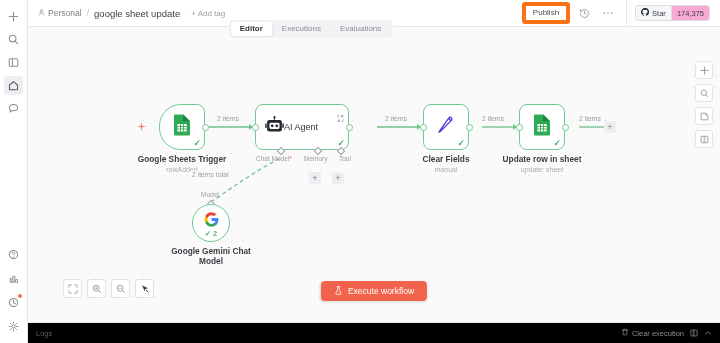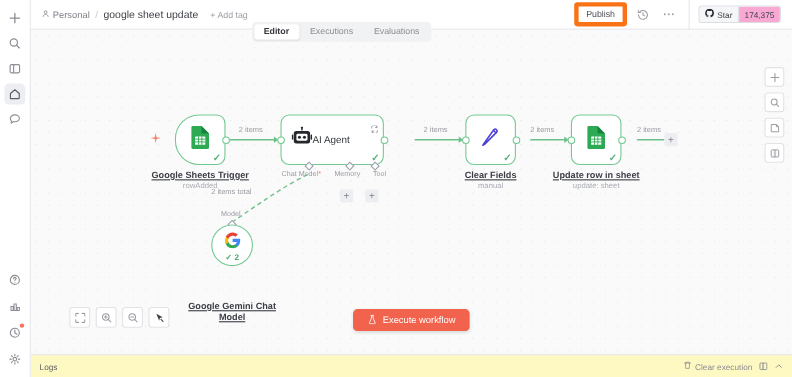--- a/index.html
+++ b/index.html
@@ -98,21 +98,21 @@
   .nbox.wide { width: 94px; border-radius: 8px; justify-content: flex-start; padding-left: 9px; gap: 0; }
   .nbox.trig { border-top-left-radius: 22px; border-bottom-left-radius: 22px; }
   .ncheck {
     position: absolute; right: 3px; bottom: 1px; color: #51ad72;
     font-size: 9px; line-height: 1; font-weight: bold;
   }
   .nlabel {
     position: absolute; top: 50px; left: 50%; transform: translateX(-50%);
     white-space: nowrap; text-align: center;
   }
-  .nlabel .t { font-size: 8.3px; color: #3b3e44; font-weight: bold; line-height: 1.25; text-decoration: underline; }
+  .nlabel .t { font-size: 8.3px; color: #3b3e44; font-weight: bold; line-height: 1.25; }
   .nlabel .s { font-size: 7px; color: #a9abb1; line-height: 1.3; margin-top: 1px; }
   .agent-name { font-size: 9px; color: #33363b; }
   .retry-ico { position: absolute; right: 4px; top: 3px; color: #8c8e94; }
 
   
   .ncircle {
     width: 38px; height: 38px; border-radius: 50%; background: #fff;
     border: 1.3px solid #73c992; display: flex; align-items: center;
     justify-content: center; position: relative;
   }
@@ -170,21 +170,21 @@
   .exec-btn {
     position: absolute; left: 50%; transform: translateX(-50%); bottom: 21px;
     background: #f2634d; color: #fff; border-radius: 4px;
     padding: 5px 13px; font-size: 8.5px; display: flex; align-items: center; gap: 5px;
     z-index: 32; box-shadow: 0 1px 3px rgba(0,0,0,.12); line-height: 1;
   }
 
   
   .logsbar {
     position: absolute; left: 28px; bottom: 0; width: 692px; height: 21px;
-    background: #fef9c3; border-top: 1px solid #e6e7eb;
+    background: #000000; border-top: 1px solid #e6e7eb;
     display: flex; align-items: center; z-index: 36;
   }
   .logs-lbl { font-size: 7.5px; color: #5a5c63; padding-left: 8px; }
   .logs-right { margin-left: auto; display: flex; align-items: center; gap: 6px; padding-right: 8px; }
   .clear-exec { display: flex; align-items: center; gap: 3px; font-size: 7.5px; color: #8b8d93; }
   .logs-ico { color: #8b8d93; display: flex; align-items: center; }
 </style>
 </head>
 <body>
 
@@ -395,21 +395,21 @@
         <span style="margin-top:-4px;">
           <svg width="15" height="15" viewBox="0 0 24 24">
             <path fill="#4285F4" d="M23 12.2c0-.85-.08-1.67-.22-2.45H12v4.63h6.16a5.3 5.3 0 0 1-2.29 3.47v2.9h3.7C21.7 18.75 23 15.76 23 12.2z"></path>
             <path fill="#34A853" d="M12 23.5c2.97 0 5.46-.98 7.28-2.66l-3.7-2.87c-1.02.69-2.33 1.1-3.58 1.1-2.87 0-5.3-1.94-6.17-4.55H2.05v2.99A11.48 11.48 0 0 0 12 23.5z"></path>
             <path fill="#FBBC05" d="M5.83 14.52a6.9 6.9 0 0 1 0-4.4V7.13H2.05a11.5 11.5 0 0 0 0 10.38z"></path>
             <path fill="#EA4335" d="M12 5.17c1.62 0 3.07.56 4.21 1.65l3.28-3.28C17.46 1.64 14.97.5 12 .5 7.7.5 3.99 2.97 2.05 6.63l3.78 2.99C6.7 7.11 9.13 5.17 12 5.17z"></path>
           </svg>
         </span>
         <span class="badge">✓ <span>2</span></span>
       </div>
-      <div class="nlabel" style="top:42px; width:90px;margin-top:27px;">
+      <div class="nlabel" style="top:42px; width:90px;">
         <div class="t" style="white-space:normal;">Google Gemini Chat Model</div>
       </div>
     </div>
 
     <div class="node" style="left:395px; top:77px;">
       <div class="nbox">
         <span>
           <svg width="20" height="20" viewBox="0 0 22 22">
             <path d="M4.2 17.2l-1 1.6 1.7-.9 12-12a1.9 1.9 0 0 0-2.7-2.7z" fill="none" stroke="#4b3fd4" stroke-width="1.5" stroke-linejoin="round"></path>
             <path d="M13.9 3.9l2.8 2.8" stroke="#4b3fd4" stroke-width="1.5"></path>

